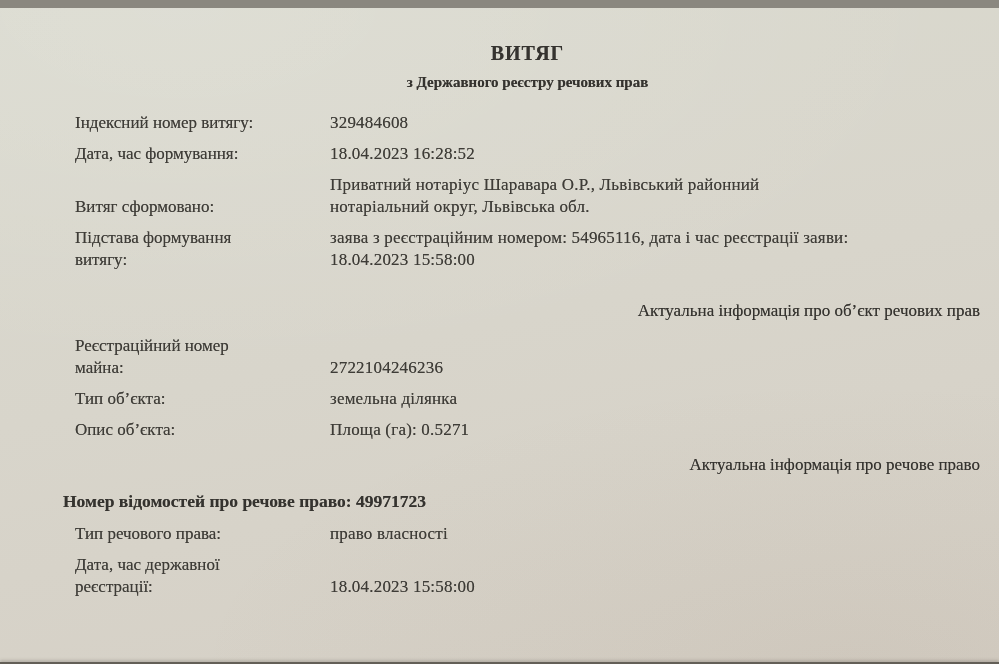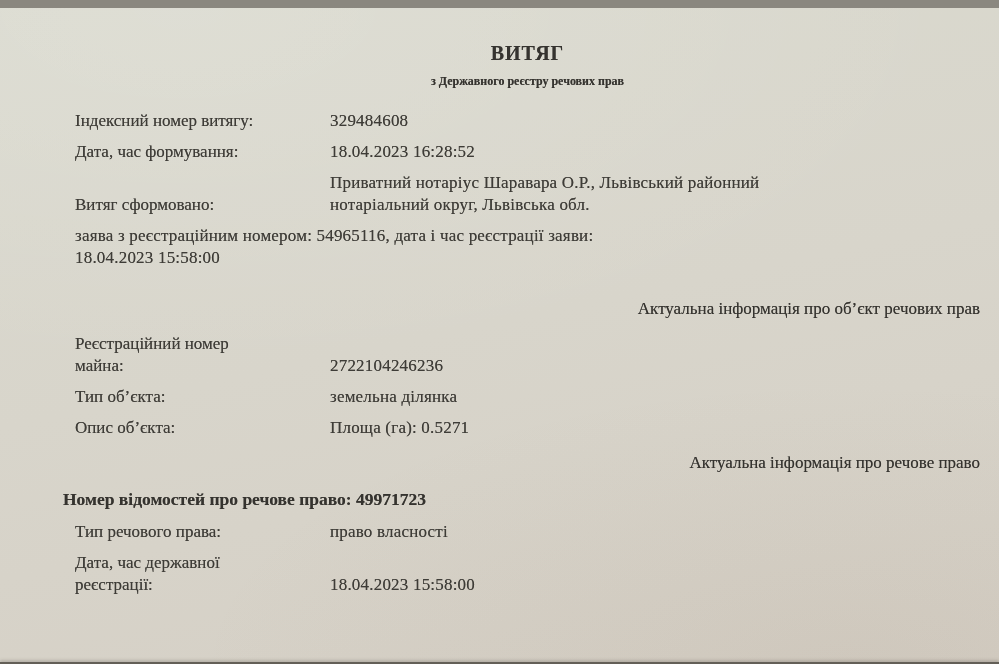--- a/index.html
+++ b/index.html
@@ -20,21 +20,21 @@
   .content { position: absolute; top: 34px; left: 75px; right: 0; }
   .centerblock { width: 905px; text-align: center; }
   .title {
     font-weight: bold;
     font-size: 20px;
     letter-spacing: 1px;
     color: #35332f;
   }
   .subtitle {
     font-weight: bold;
-    font-size: 12px;
+    font-size: 15px;
     margin-top: 9px;
     color: #35332f;
   }
   .rows { margin-top: 21px; }
   .row { display: flex; margin-bottom: 9px; font-size: 17px; line-height: 22px; align-items: flex-end; }
   .row .label { width: 255px; flex: none; white-space: nowrap; }
   .row .value { flex: none; letter-spacing: 0.2px; }
   .section-heading {
     font-weight: normal;
     font-size: 17px;
@@ -80,20 +80,24 @@
         <div class="value">18.04.2023 16:28:52</div>
       </div>
       <div class="row">
         <div class="label">Витяг сформовано:</div>
         <div class="value">
             <div>Приватний нотаріус Шаравара О.Р., Львівський районний</div>
             <div>нотаріальний округ, Львівська обл.</div>
           </div>
       </div>
       <div class="row">
+        <div class="label">
+            <div>Підстава формування</div>
+            <div>витягу:</div>
+          </div>
         <div class="value">
             <div>заява з реєстраційним номером: 54965116, дата і час реєстрації заяви:</div>
             <div>18.04.2023 15:58:00</div>
           </div>
       </div>
     </div>
 
     <div class="centerblock section-heading sec-object">Актуальна інформація про об’єкт речових прав</div>
 
     <div class="rows" style="margin-top:0;">

